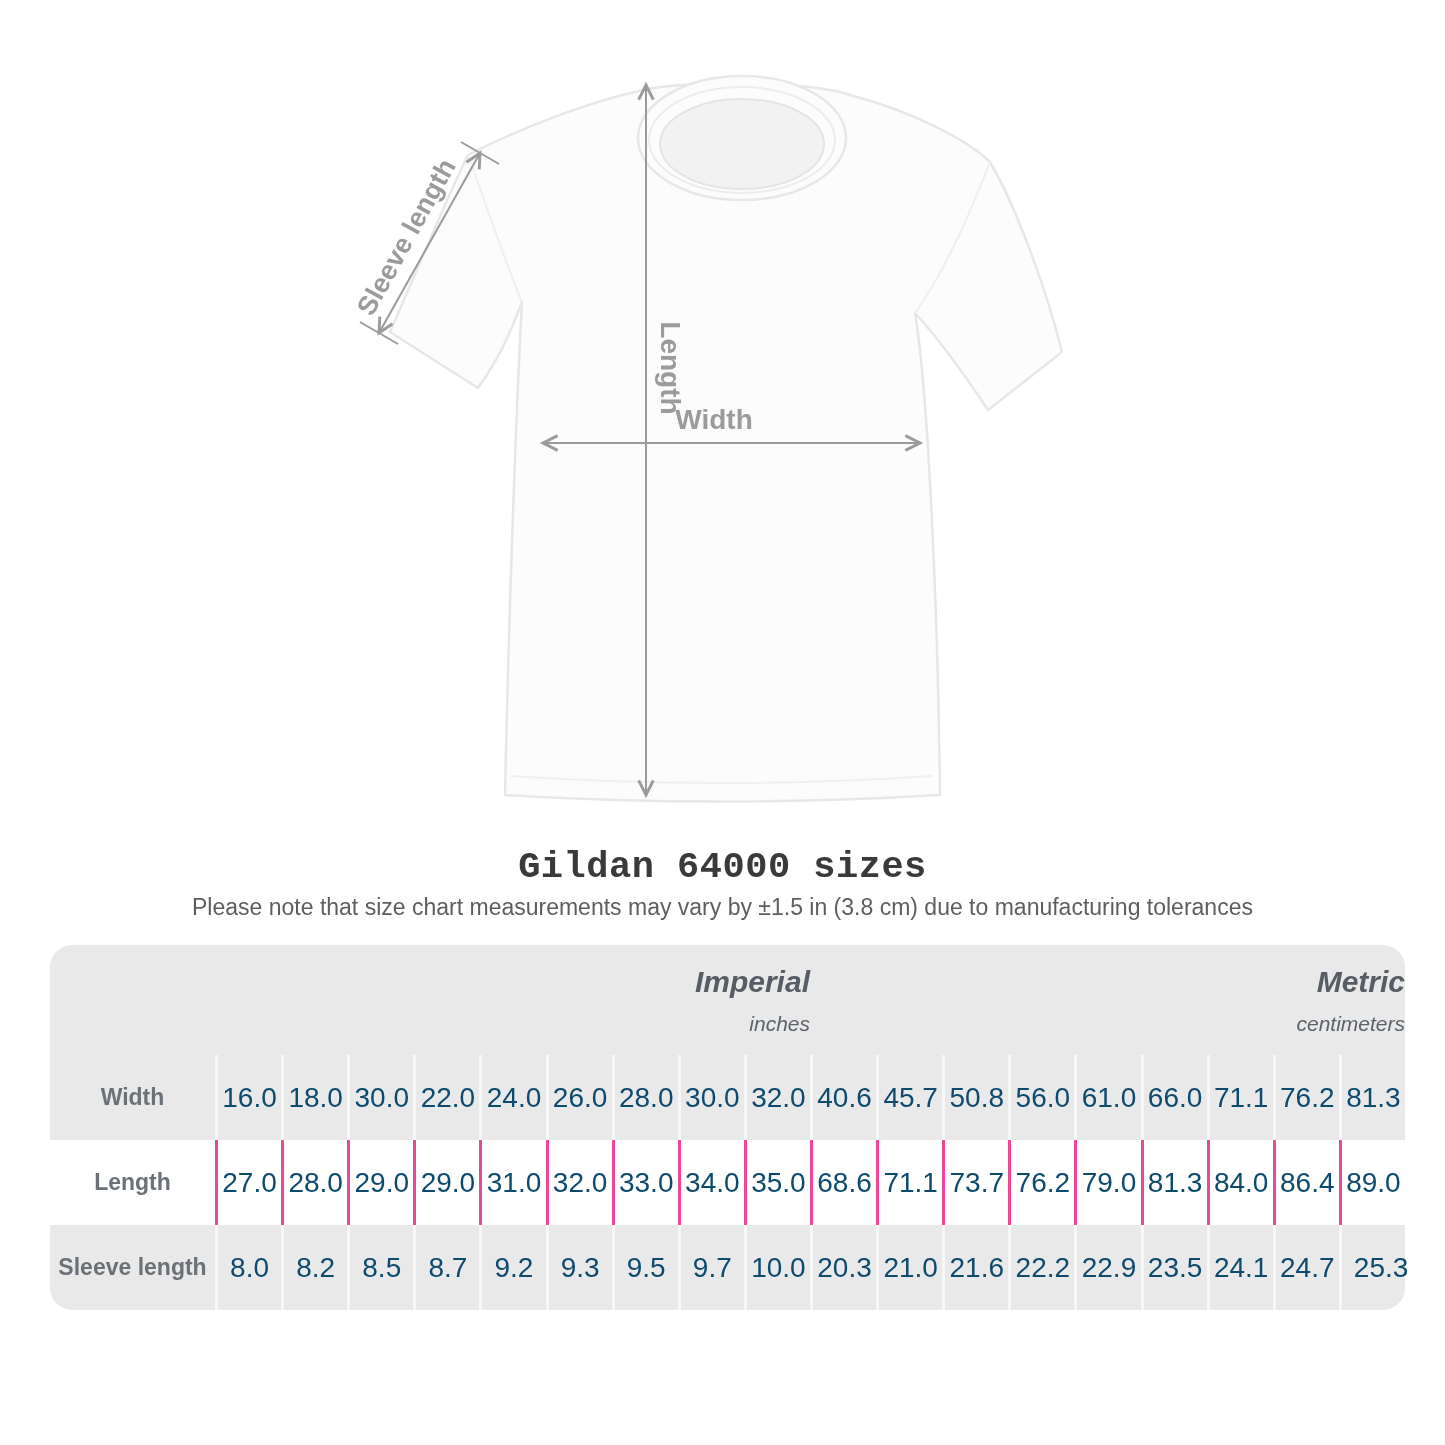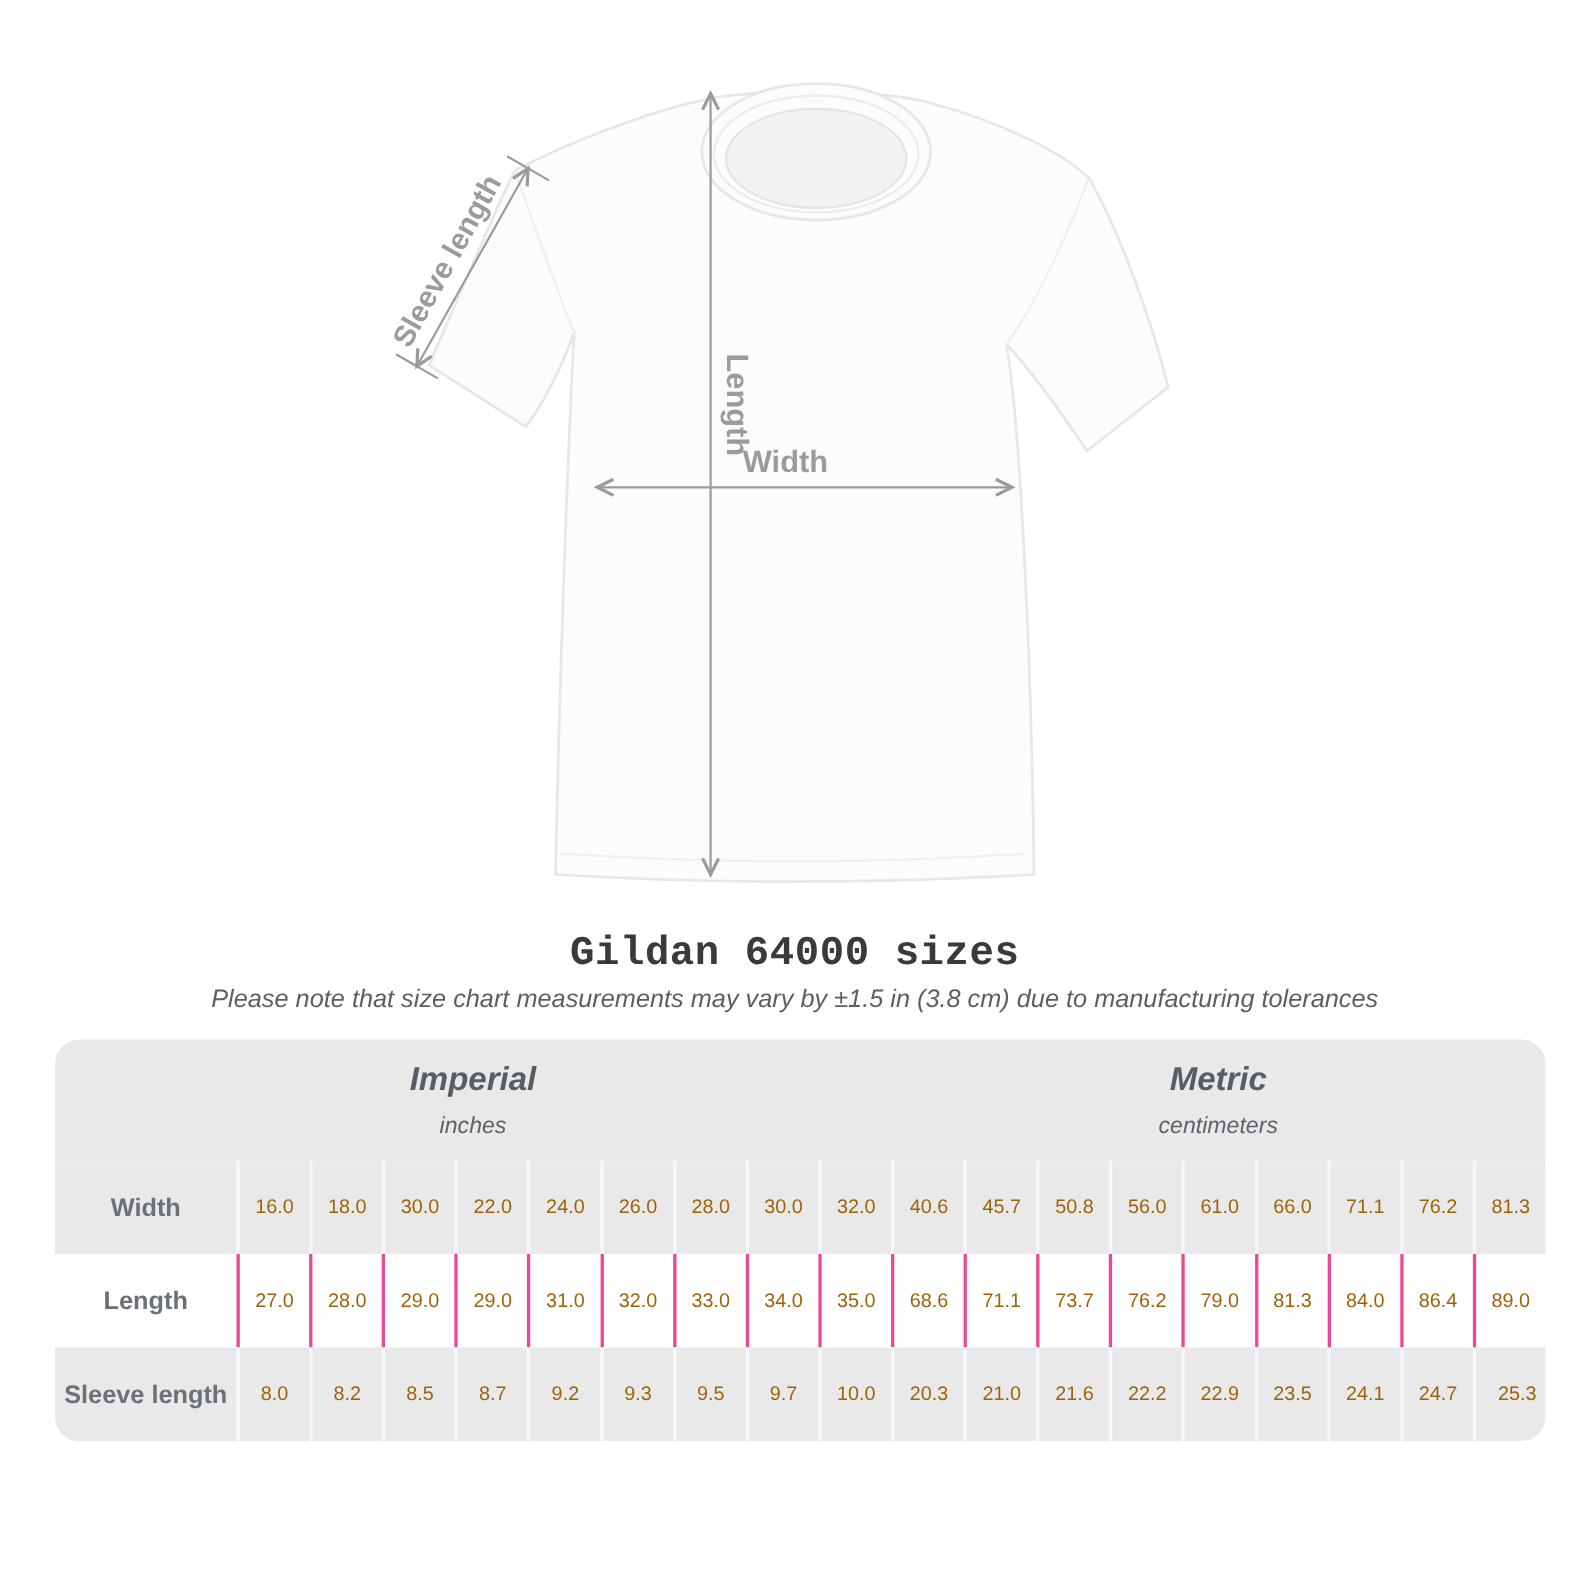--- a/index.html
+++ b/index.html
@@ -7,39 +7,39 @@
     width:1445px;height:1445px;background:#ffffff;position:relative;
     font-family:"Liberation Sans", sans-serif;overflow:hidden;
   }
   .shirt-wrap{position:absolute;left:330px;top:50px;width:790px;height:800px;}
   .page-title{
     position:absolute;top:846px;left:0;width:1445px;text-align:center;
     font-size:37px;font-weight:bold;color:#3a3a3a;letter-spacing:.5px;font-family:Liberation Mono, monospace;
   }
   .page-subtitle{
     position:absolute;top:894px;left:0;width:1445px;text-align:center;
-    font-size:23px;font-style:italic;color:#5e5e5e;
+    font-size:23px;color:#5e5e5e;
   }
   table.size-table{
     position:absolute;left:50px;top:945px;width:1355px;
     border-collapse:separate;border-spacing:0;table-layout:fixed;
   }
   .size-table td,.size-table th{padding:0;text-align:center;vertical-align:middle;}
   
-  tr.band th{background:#e9e9e9;height:110px;font-weight:normal;}
+  tr.band th{background:#e9e9e9;height:110px;font-weight:normal;text-align:right;}
   tr.band th.left{border-top-left-radius:22px;}
   tr.band th.right{border-top-right-radius:22px;}
   .band-title{font-size:30px;font-weight:bold;font-style:italic;color:#565d64;margin-bottom:13px;}
   .band-unit{font-size:21px;font-style:italic;color:#5c636a;}
   
   tr.sizes th{background:#ffffff;height:85px;font-size:23px;font-weight:bold;color:#6b7177;}
   tr.sizes th + th{border-left:3px solid #e3e3e3;}
   
   tr.vals{height:85px;}
-  tr.vals td{font-size:18px;color:#a16207;}
+  tr.vals td{font-size:28px;color:#0c4a6e;}
   tr.vals td.rowlabel{font-weight:bold;color:#6b7177;font-size:23px;}
   tr.white td{background:#ffffff;}
   tr.white td + td{border-left:3px solid #ec4899;}
   tr.gray td{background:#e9e9e9;}
   tr.gray td + td{border-left:3px solid #f7f7f7;}
   tr.last td:first-child{border-bottom-left-radius:22px;}
   tr.last td:last-child{border-bottom-right-radius:22px;padding-left:12px;}
 </style>
 </head>
 <body>

